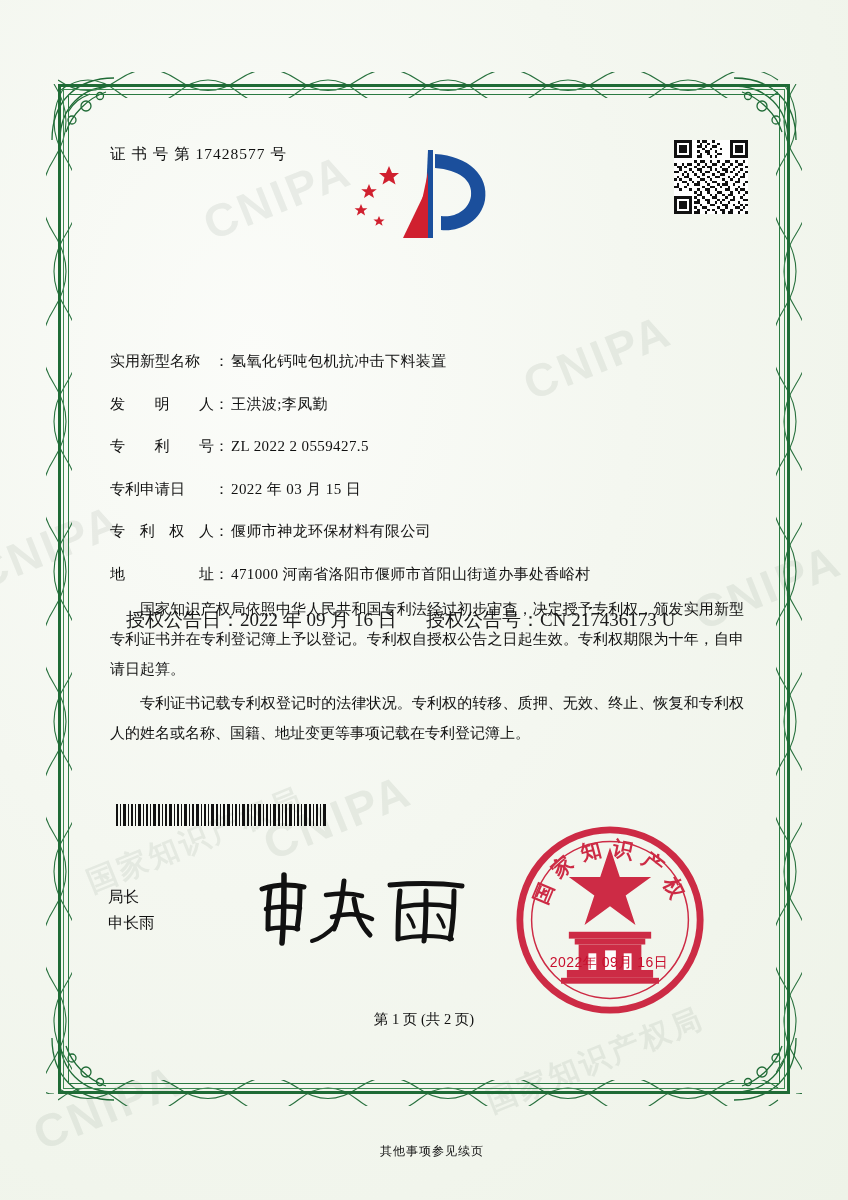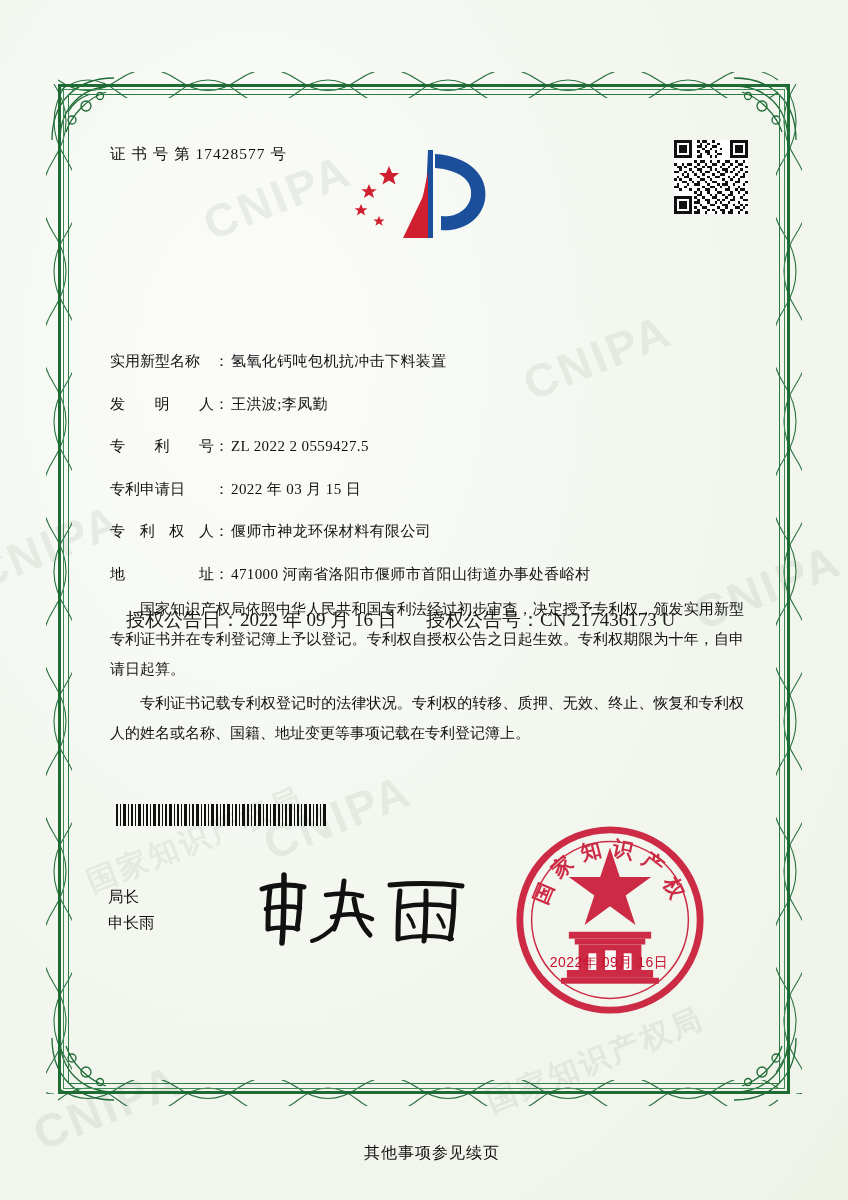--- a/index.html
+++ b/index.html
@@ -237,21 +237,21 @@
     font-size: 14.5px;
     color: #111;
   }
 
   .footer-note {
     position: absolute;
     left: 16px;
     right: 0;
     top: 1143px;
     text-align: center;
-    font-size: 16px;
+    font-size: 12px;
     letter-spacing: 1px;
     color: #111;
   }
 </style>
 </head>
 <body>
 
 <div class="page">
 
   <div class="watermark-layer">
@@ -733,17 +733,18 @@
         <path id="sealArc" d="M100,100 m-66,0 a66,66 0 1,1 132,0" fill="none"></path>
         <text font-family="'Liberation Serif', serif" font-size="21" font-weight="700" fill="#c8102e" letter-spacing="2">
           <textPath href="#sealArc" startOffset="7%">国 家 知 识 产 权 局</textPath>
         </text>
 
         <path id="sealArcBottom" d="M100,100 m-62,0 a62,62 0 0,0 124,0" fill="none"></path>
       </g>
     </svg>
     <div class="seal-date">2022年 09月 16日</div>
 
+    <div class="page-num">第 1 页 (共 2 页)</div>
   </div>
 
   <div class="footer-note">其他事项参见续页</div>
 
 </div>
 
 </body></html>

